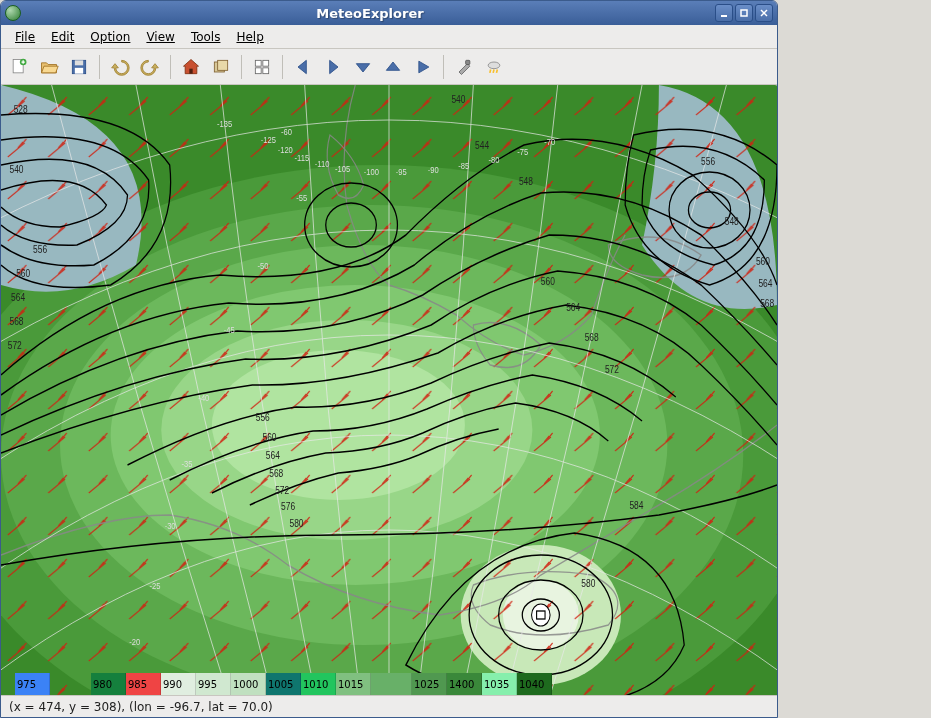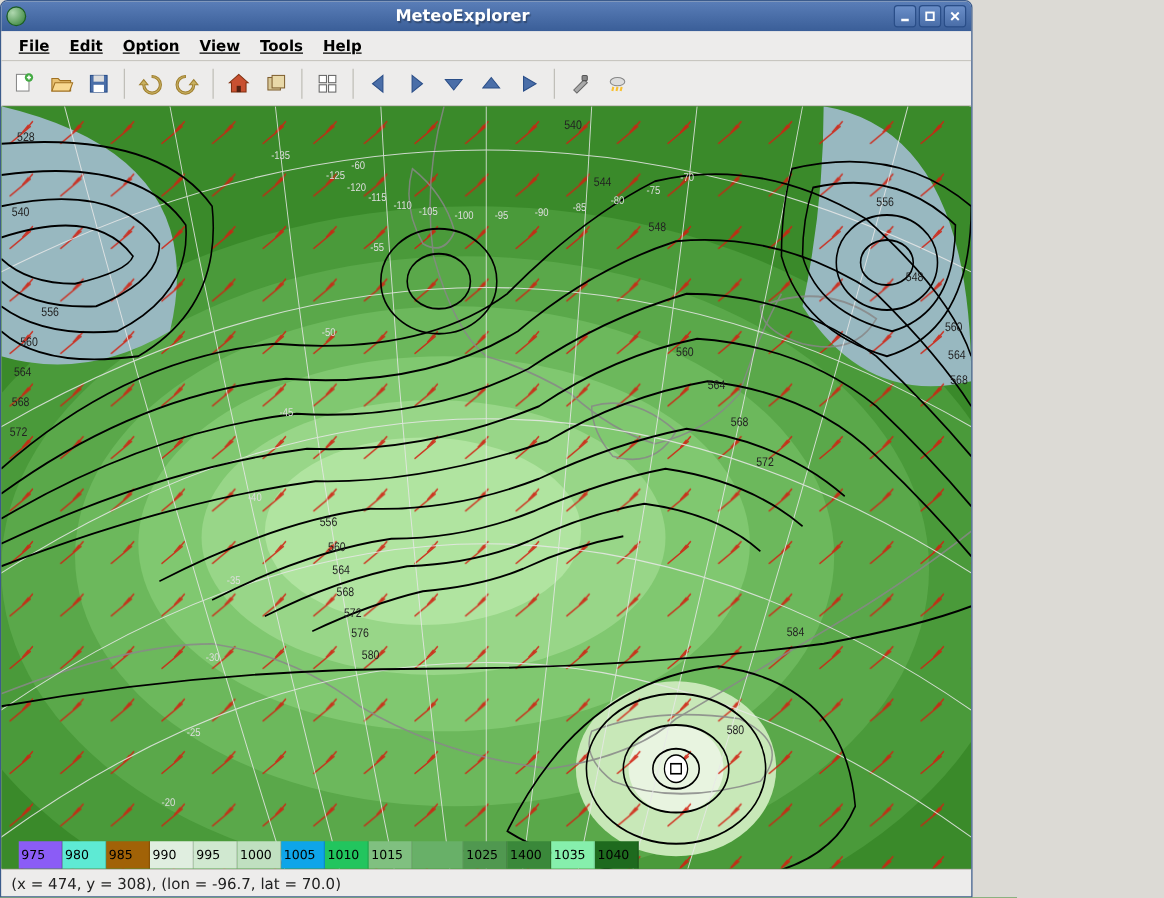--- a/index.html
+++ b/index.html
@@ -9,21 +9,21 @@
   
   .titlebar { height: 24px; background: linear-gradient(to bottom, #5a7eb8 0%, #4a6ea8 50%, #3a5e98 100%); display: flex; align-items: center; padding: 0 4px; color: white; font-weight: bold; }
   .titlebar-icon { width: 16px; height: 16px; margin-right: 4px; background: radial-gradient(circle at 30% 30%, #afd8af, #2e7d32); border-radius: 50%; border: 1px solid #1b5e20; }
   .titlebar-title { flex: 1; text-align: center; font-size: 13px; text-shadow: 1px 1px 1px rgba(0,0,0,0.3); }
   .titlebar-buttons { display: flex; gap: 2px; }
   .tb-btn { width: 18px; height: 18px; background: linear-gradient(to bottom, #6a8ec8, #4a6ea8); border: 1px solid #2a4e88; border-radius: 3px; display: flex; align-items: center; justify-content: center; color: white; font-size: 11px; cursor: pointer; }
   .tb-btn svg { width: 10px; height: 10px; }
   
   .menubar { height: 24px; background: #edeceb; border-bottom: 1px solid #c8c6c0; display: flex; align-items: center; padding: 0 6px; }
   .menu-item { padding: 3px 8px; cursor: pointer; }
-  .menu-item .ul { text-decoration: underline; font-weight: bold; }
+  .menu-item .ul { text-decoration: underline; }
   
   .toolbar { height: 36px; background: #edeceb; border-bottom: 1px solid #c8c6c0; display: flex; align-items: center; padding: 0 4px; gap: 2px; }
   .tool-btn { width: 28px; height: 28px; display: flex; align-items: center; justify-content: center; border: 1px solid transparent; border-radius: 2px; cursor: pointer; }
   .tool-sep { width: 1px; height: 24px; background: #c0beb8; margin: 0 4px; }
   .tool-btn svg { width: 20px; height: 20px; }
   
   .map-area { flex: 1; position: relative; overflow: hidden; background: #3a7a2a; }
   .map-svg { width: 100%; height: 100%; display: block; }
   
   .color-legend { position: absolute; left: 14px; bottom: 0; height: 22px; display: flex; align-items: stretch; }
@@ -307,27 +307,27 @@
         <text x="152" y="560">-20</text>
       </g>
 
       <g transform="translate(640,530)">
         <circle r="11" fill="#fff" stroke="#000" stroke-width="1.2"></circle>
         <rect x="-5" y="-4" width="10" height="8" fill="none" stroke="#000" stroke-width="1.3"></rect>
       </g>
     </svg>
 
     <div class="color-legend" id="legend-container">
-        <div class="legend-cell" style="background: #8b5cf6;">975</div>
-        <div class="legend-cell" style="background: #5eead4;">980</div>
-        <div class="legend-cell" style="background: #a16207;">985</div>
+        <div class="legend-cell" style="background: #3b82f6;">975</div>
+        <div class="legend-cell" style="background: #15803d; margin-left: 41px;">980</div>
+        <div class="legend-cell" style="background: #ef4444;">985</div>
         <div class="legend-cell" style="background: rgb(224, 238, 224);">990</div>
         <div class="legend-cell" style="background: rgb(208, 232, 208);">995</div>
         <div class="legend-cell" style="background: rgb(192, 224, 192);">1000</div>
-        <div class="legend-cell" style="background: #0ea5e9;">1005</div>
+        <div class="legend-cell" style="background: #0f766e;">1005</div>
         <div class="legend-cell" style="background: #22c55e;">1010</div>
         <div class="legend-cell" style="background: rgb(128, 192, 128);">1015</div>
         <div class="legend-cell" style="background: rgb(104, 176, 104); padding-left: 40px;">1020</div>
         <div class="legend-cell" style="background: rgb(80, 152, 80); text-align: center;">1025</div>
         <div class="legend-cell" style="background: rgb(58, 136, 58);">1400</div>
         <div class="legend-cell" style="background: #86efac;">1035</div>
         <div class="legend-cell" style="background: rgb(30, 106, 30); text-align: center;">1040</div>
       </div>
   </div>
 

